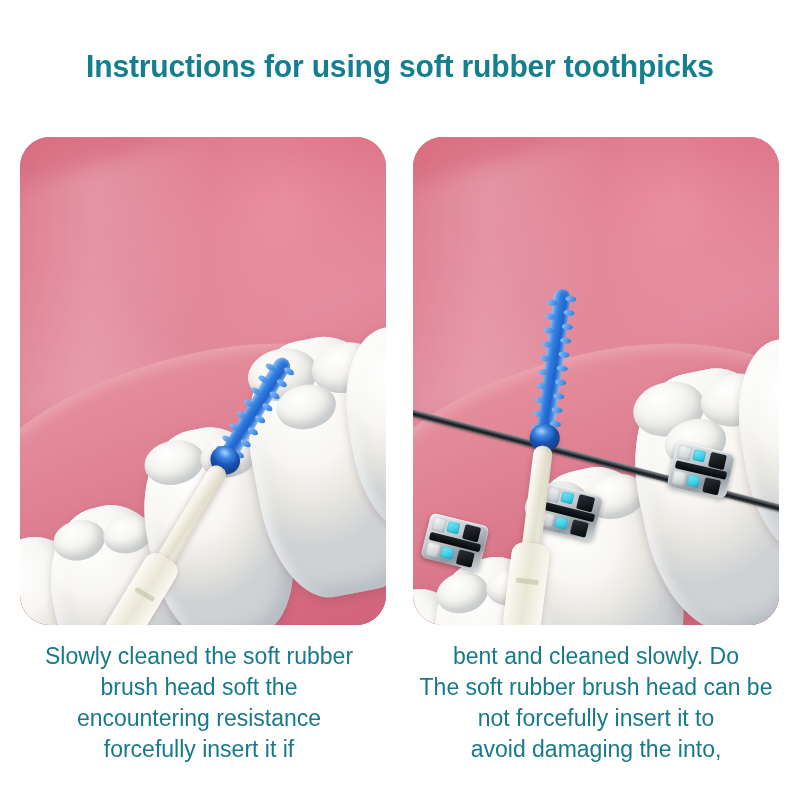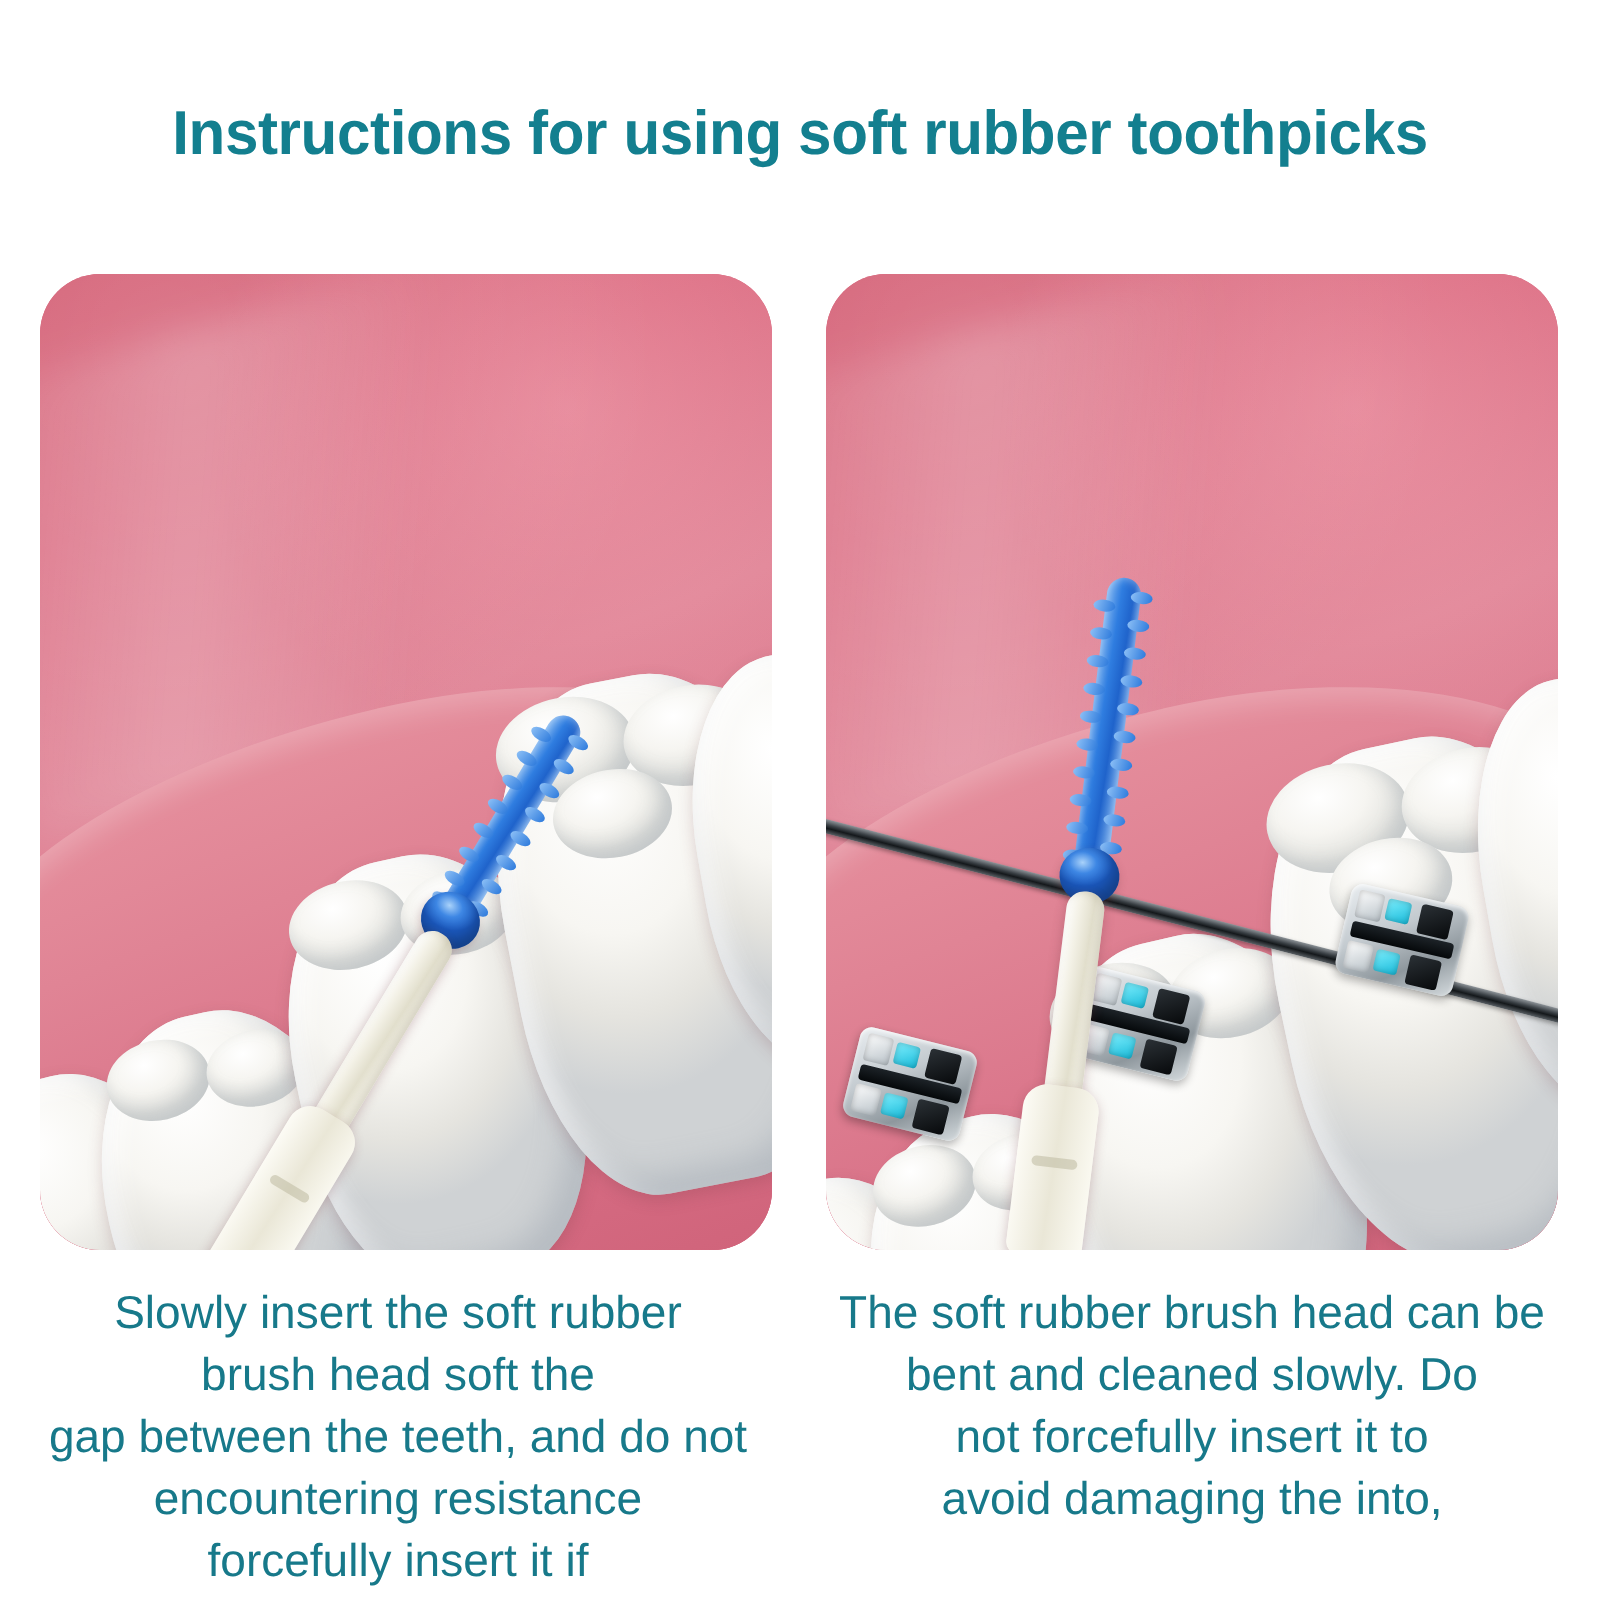--- a/index.html
+++ b/index.html
@@ -290,27 +290,26 @@
         <div class="bulb" style="top:136px;"></div>
         <div class="handle" style="top:158px;width:19px;height:104px;border-radius:9px 9px 5px 5px;"></div>
         <div class="grip" style="top:256px;width:38px;height:86px;border-radius:12px 12px 6px 6px;">
           <span class="grip-line" style="top:36px;"></span>
         </div>
       </div>
     </div>
   </div>
 
   <div class="caption left">
-    <span class="ln">Slowly insert the soft rubber</span>
+    <span class="ln">Slowly cleaned the soft rubber</span>
     <span class="ln">brush head soft the</span>
-    <span class="ln">gap between the teeth, and do not</span>
     <span class="ln">encountering resistance</span>
     <span class="ln">forcefully insert it if</span>
   </div>
 
   <div class="caption right">
+    <span class="ln">bent and cleaned slowly. Do</span>
     <span class="ln">The soft rubber brush head can be</span>
-    <span class="ln">bent and cleaned slowly. Do</span>
     <span class="ln">not forcefully insert it to</span>
     <span class="ln">avoid damaging the into,</span>
   </div>
 
 </div>
 
 </body></html>

